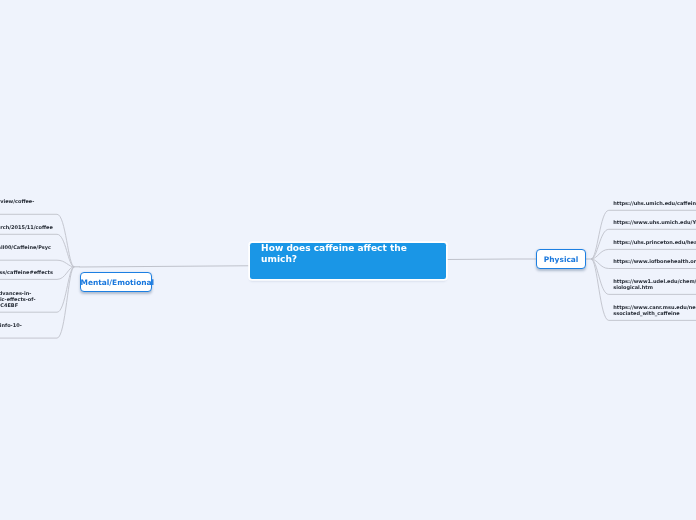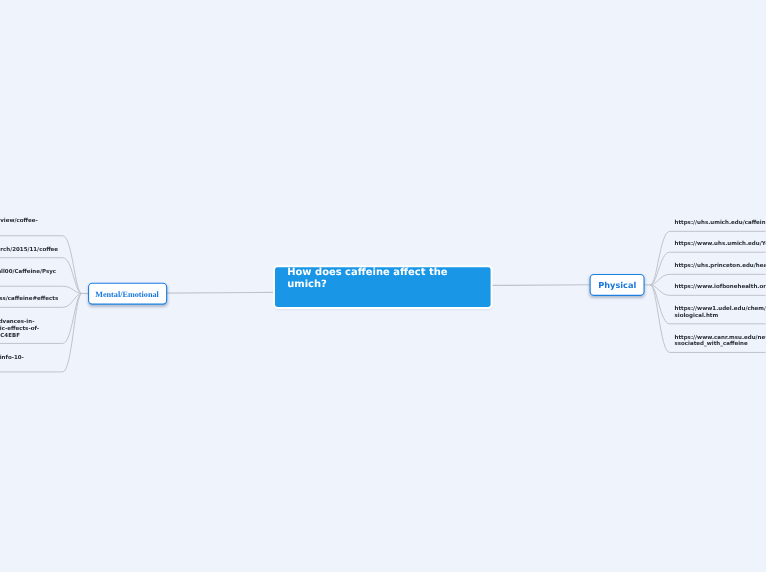--- a/index.html
+++ b/index.html
@@ -38,21 +38,21 @@
       <path d="M 74.3 266.8 C 68.085 266.8 65.825 234.3 57 234.3 L -4 234.3" fill="none" stroke="#bfc2cb" stroke-width="0.9"></path>
       <path d="M 74.3 266.8 C 68.085 266.8 65.825 260.2 57 260.2 L -4 260.2" fill="none" stroke="#bfc2cb" stroke-width="0.9"></path>
       <path d="M 74.3 266.8 C 68.085 266.8 65.825 279.4 57 279.4 L -4 279.4" fill="none" stroke="#bfc2cb" stroke-width="0.9"></path>
       <path d="M 74.3 266.8 C 68.085 266.8 65.825 312.2 57 312.2 L -4 312.2" fill="none" stroke="#bfc2cb" stroke-width="0.9"></path>
       <path d="M 74.3 266.8 C 68.085 266.8 65.825 338.1 57 338.1 L -4 338.1" fill="none" stroke="#bfc2cb" stroke-width="0.9"></path>
     </svg>
   <div id="nodes">
       <div class="root-node" style="left: 250px; top: 243px; width: 196px; height: 36px;">
         <div class="txt"><div>How does caffeine affect the</div><div>umich?</div></div>
       </div>
-      <div class="branch-node" style="left: 79.5px; top: 257px; width: 72px; height: 20px; font-family: Liberation Serif, serif;">
+      <div class="branch-node" style="left: 79.5px; top: 272px; width: 72px; height: 20px;">
         <div class="txt" style="top: 6.1px;">Mental/Emotional</div>
       </div>
       <div class="branch-node" style="left: 536px; top: 249px; width: 50.3px; height: 20px;">
         <div class="txt" style="top: 6.1px;">Physical</div>
       </div>
       <div class="leaf" style="left: 613.2px; top: 201.17px;"><div>https://uhs.umich.edu/caffeine</div></div>
       <div class="leaf" style="left: 613.2px; top: 220.17px;"><div>https://www.uhs.umich.edu/YourHealth/caffeine</div></div>
       <div class="leaf" style="left: 613.2px; top: 240.27px;"><div>https://uhs.princeton.edu/health-resources/caffeine</div></div>
       <div class="leaf" style="left: 613.2px; top: 259.37px;"><div>https://www.iofbonehealth.org/news/caffeine-and-bone-health</div></div>
       <div class="leaf" style="left: 613.2px; top: 279.32px;"><div>https://www1.udel.edu/chem/C465/senior/fall00/Caffeine/Phy</div><div>siological.htm</div></div>

